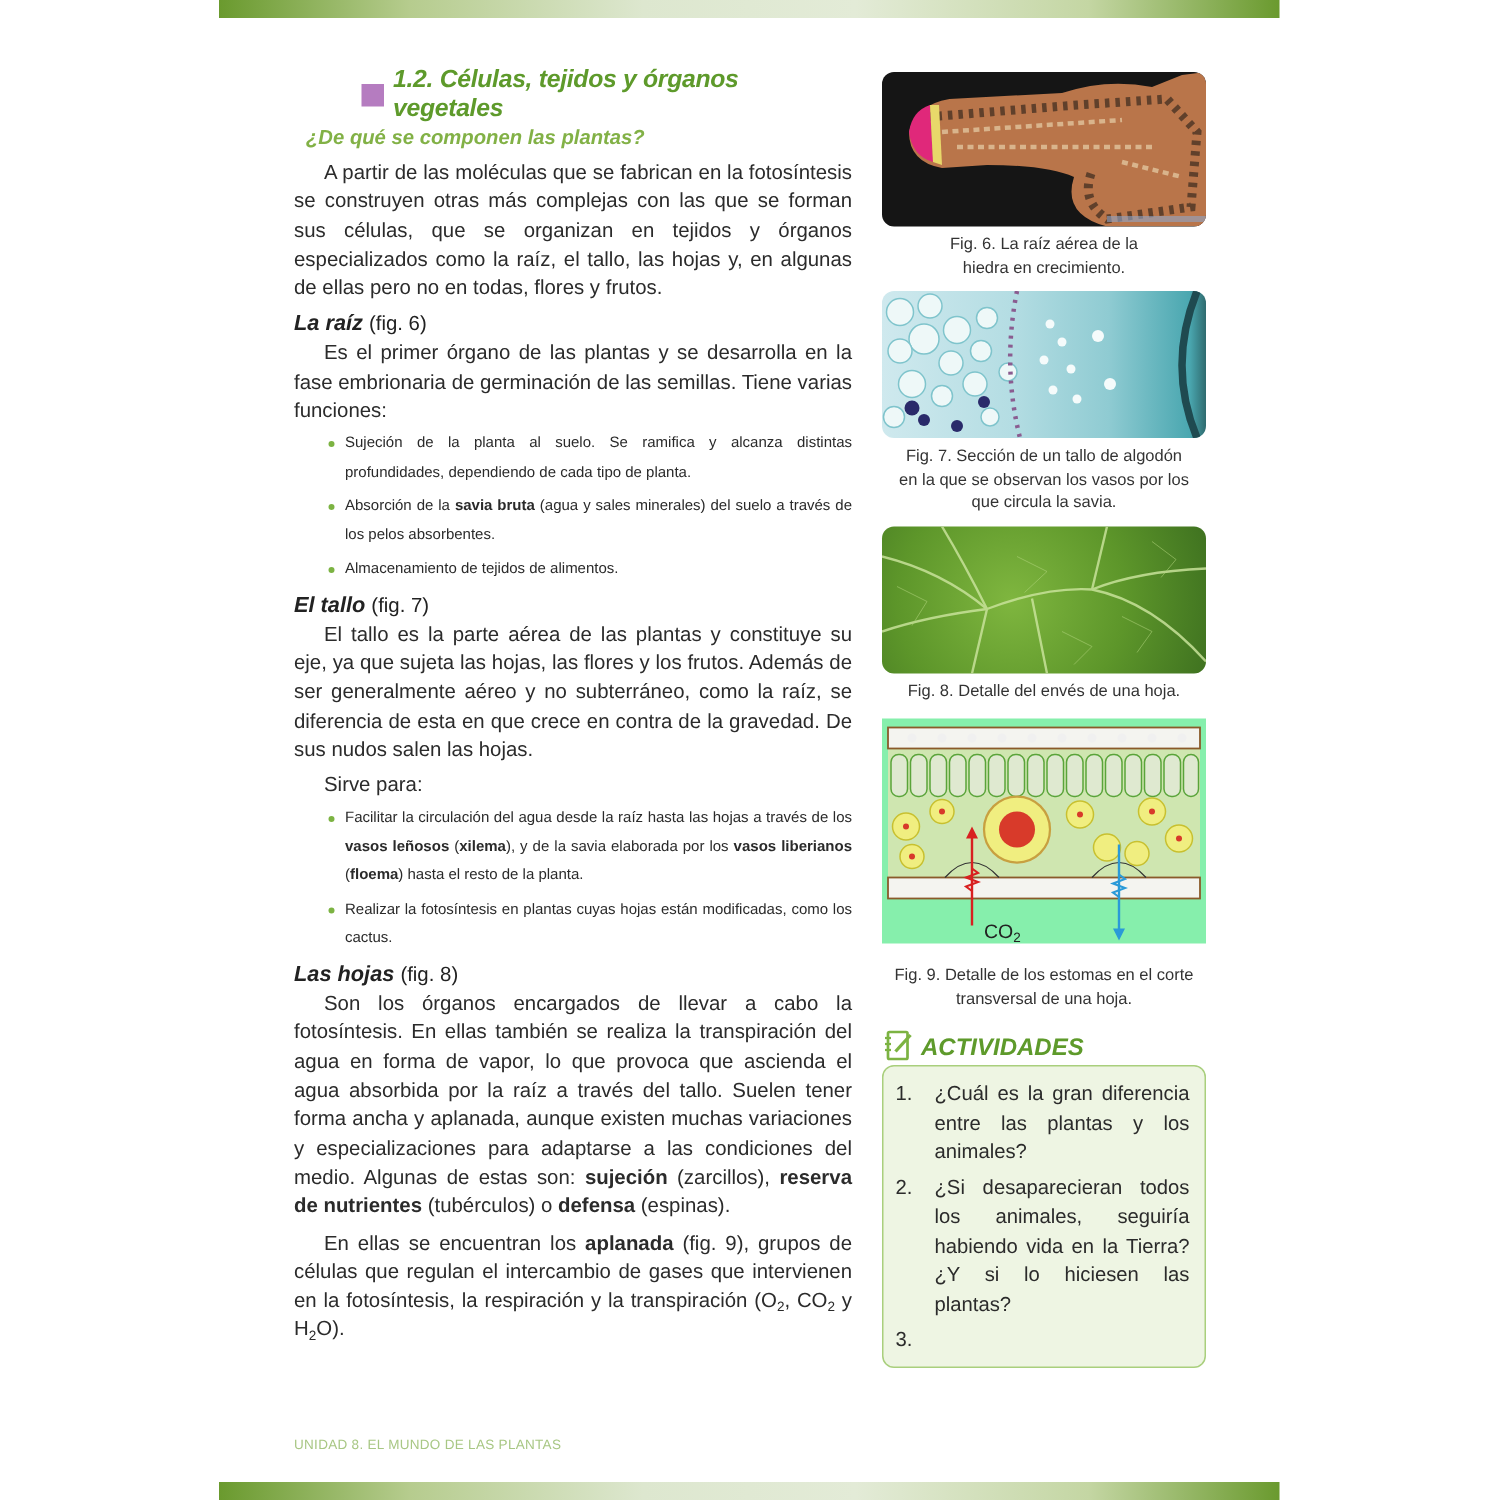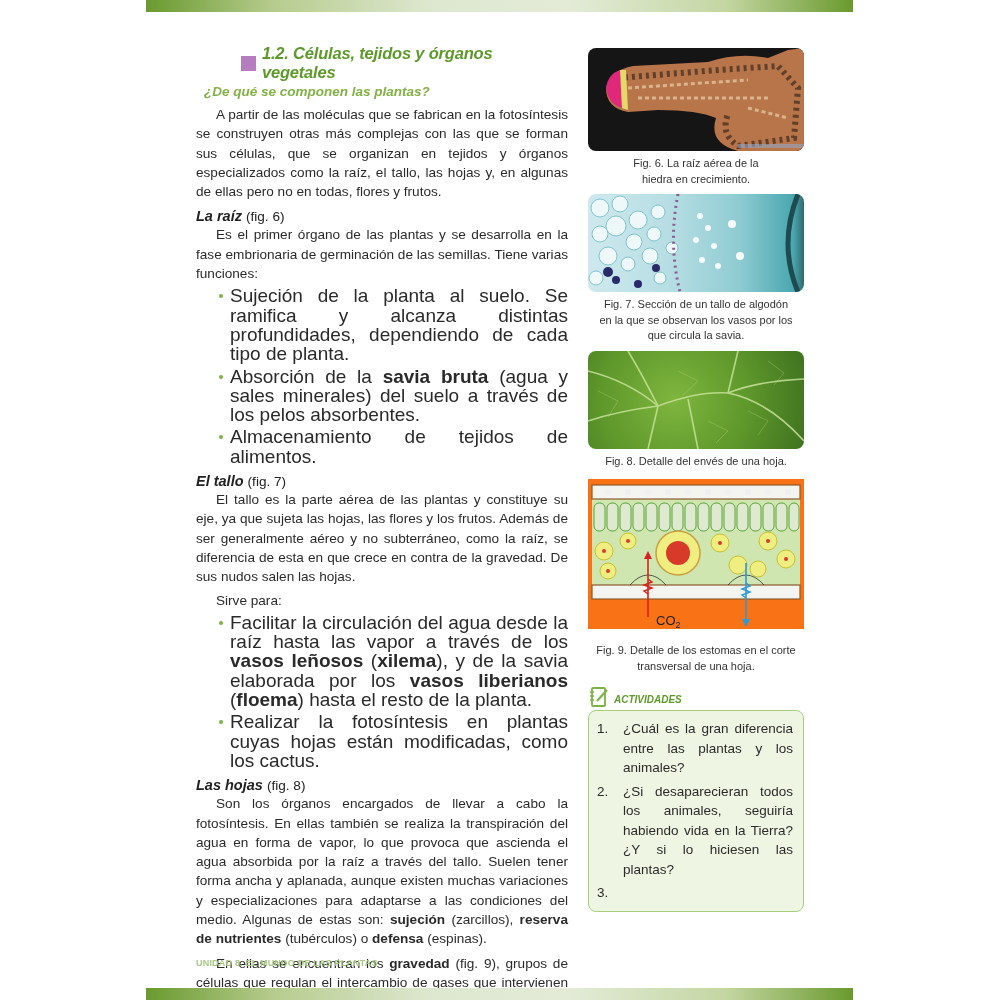--- a/index.html
+++ b/index.html
@@ -25,48 +25,48 @@
     text-align: justify; color: #2b2b2b; }
   p.body.indent { text-indent: 20px; }
   p.body.ind2 { padding-left: 20px; }
 
   .h3 { font-family: Liberation Sans, sans-serif; font-size: 14.5px; margin-top: 7px; margin-bottom: 1px; color: #222; }
   .h3 b { font-weight: bold; font-style: italic; }
   .h3 .ref { font-weight: normal; font-size: 13.6px; }
 
   ul.bul { list-style: none; margin-left: 22px; }
   ul.bul li { position: relative; padding-left: 12px; font-family: "Liberation Sans", sans-serif;
-    font-size: 19px; line-height: 19.3px; text-align: justify; margin-top: 3px; }
+    font-size: 10px; line-height: 19.3px; text-align: justify; margin-top: 3px; }
   ul.bul li::before { content: ""; position: absolute; left: 1px; top: 8px; width: 4px; height: 4px;
     border-radius: 50%; background: #7cb342; }
   b.k { font-weight: bold; }
   sub { font-size: 9px; vertical-align: -3px; line-height: 0; }
 
   .fig { border-radius: 8px; overflow: hidden; position: relative; }
   .cap { font-family: "Liberation Sans", sans-serif; font-size: 11px; line-height: 15.5px;
     text-align: center; color: #333; margin-top: 5px; }
 
   .fig6 { height: 103px; background: #151515; }
   .fig7 { height: 98px; background: linear-gradient(90deg,#cfe9ee 0%,#b4dde3 40%,#8fcbd2 70%,#4aa7b0 95%,#2f6b6f 100%); }
   .fig8 { height: 98px; background: radial-gradient(circle at 40% 50%, #7fb63f 0%, #5d962a 55%, #3f7220 100%); }
-  .fig9 { height: 150px; border-radius: 0; background: #f97316; text-align: right; }
+  .fig9 { height: 150px; border-radius: 0; background: #86efac; text-align: right; }
 
   .act-wrap { position: relative; margin-top: 14px; }
   .act-head { display: flex; align-items: center; height: 22px; }
   .act-title { font-family: "Liberation Sans", sans-serif; font-weight: bold; font-style: italic;
-    font-size: 10px; color: #5e9a2b; margin-left: 4px; }
+    font-size: 16px; color: #5e9a2b; margin-left: 4px; }
   .act-box { border: 1.5px solid #a9cf7d; background: #eef5e3; border-radius: 8px; margin-top: 0;
     padding: 8px 10px 4px 8px; }
   .act-item { display: flex; font-family: "Liberation Sans", sans-serif; font-size: 13.5px; line-height: 19.5px;
     color: #2b2b2b; margin-bottom: 4px; }
   .act-num { width: 26px; flex: none; }
   .act-txt { text-align: justify; flex: 1; }
 
   .footer-left { position: absolute; left: 196px; top: 958px; font-family: "Liberation Sans", sans-serif;
-    font-size: 9px; font-weight: bold; color: #a8c784; letter-spacing: 0.2px; }
+    font-size: 9px; font-weight: normal; color: #a8c784; letter-spacing: 0.2px; }
   .footer-page { position: absolute; left: 783px; top: 1006px; font-family: "Liberation Sans", sans-serif;
     font-size: 14px; font-weight: bold; color: #5e9a2b; }
 </style>
 </head>
 <body>
 
 <div class="band top"></div>
 
 <div class="col-left">
   <div class="sec-head">
@@ -88,30 +88,30 @@
     <li>Almacenamiento de tejidos de alimentos.</li>
   </ul>
 
   <div class="h3">
     <b>El tallo</b>
     <span class="ref">(fig. 7)</span>
   </div>
   <p class="body indent">El tallo es la parte aérea de las plantas y constituye su eje, ya que sujeta las hojas, las flores y los frutos. Además de ser generalmente aéreo y no subterráneo, como la raíz, se diferencia de esta en que crece en contra de la gravedad. De sus nudos salen las hojas.</p>
   <p class="body ind2" style="margin-top:4px">Sirve para:</p>
   <ul class="bul">
-    <li><span>Facilitar la circulación del agua desde la raíz hasta las vapor a través de los </span><b class="k">vasos leñosos</b><span> (</span><b class="k">xilema</b><span>), y de la savia elaborada por los </span><b class="k">vasos liberianos</b><span> (</span><b class="k">floema</b><span>) hasta el resto de la planta.</span></li>
+    <li><span>Facilitar la circulación del agua desde la raíz hasta las hojas a través de los </span><b class="k">vasos leñosos</b><span> (</span><b class="k">xilema</b><span>), y de la savia elaborada por los </span><b class="k">vasos liberianos</b><span> (</span><b class="k">floema</b><span>) hasta el resto de la planta.</span></li>
     <li>Realizar la fotosíntesis en plantas cuyas hojas están modificadas, como los cactus.</li>
   </ul>
 
   <div class="h3">
     <b>Las hojas</b>
     <span class="ref">(fig. 8)</span>
   </div>
   <p class="body indent"><span>Son los órganos encargados de llevar a cabo la fotosíntesis. En ellas también se realiza la transpiración del agua en forma de vapor, lo que provoca que ascienda el agua absorbida por la raíz a través del tallo. Suelen tener forma ancha y aplanada, aunque existen muchas variaciones y especializaciones para adaptarse a las condiciones del medio. Algunas de estas son: </span><b class="k">sujeción</b><span> (zarcillos), </span><b class="k">reserva de nutrientes</b><span> (tubérculos) o </span><b class="k">defensa</b><span> (espinas).</span></p>
-  <p class="body indent" style="margin-top:5px"><span>En ellas se encuentran los </span><b class="k">gravedad</b><span> (fig. 9), grupos de células que regulan el intercambio de gases que intervienen en la fotosíntesis, la respiración y la transpiración (O</span><sub>2</sub><span>, CO</span><sub>2</sub><span> y H</span><sub>2</sub><span>O).</span></p>
+  <p class="body indent" style="margin-top:5px"><span>En ellas se encuentran los </span><b class="k">aplanada</b><span> (fig. 9), grupos de células que regulan el intercambio de gases que intervienen en la fotosíntesis, la respiración y la transpiración (O</span><sub>2</sub><span>, CO</span><sub>2</sub><span> y H</span><sub>2</sub><span>O).</span></p>
 </div>
 
 <div class="col-right">
   <div class="fig fig6">
     <svg width="216" height="103" viewBox="0 0 216 103">
       <path d="M18,40 Q22,22 45,18 L120,14 Q150,4 180,10 L200,2 L216,0 L216,103 L150,103 Q120,95 128,70 Q110,62 70,62 L40,64 Q18,60 18,40 Z" fill="#b9754a"></path>
       <path d="M30,30 L130,22 L190,18 L210,40 L206,90 L150,98 Q132,86 140,66" fill="none" stroke="#3a2a1e" stroke-width="6" stroke-dasharray="3 4" opacity="0.7"></path>
       <path d="M40,40 L160,32 M50,50 L180,50 M160,60 L200,70" stroke="#d9b48c" stroke-width="3" stroke-dasharray="4 3"></path>
       <path d="M18,40 Q20,26 32,22 L34,60 Q20,56 18,40 Z" fill="#e0287a"></path>
       <path d="M32,22 L38,22 L40,62 L34,60 Z" fill="#e8d86a"></path>

